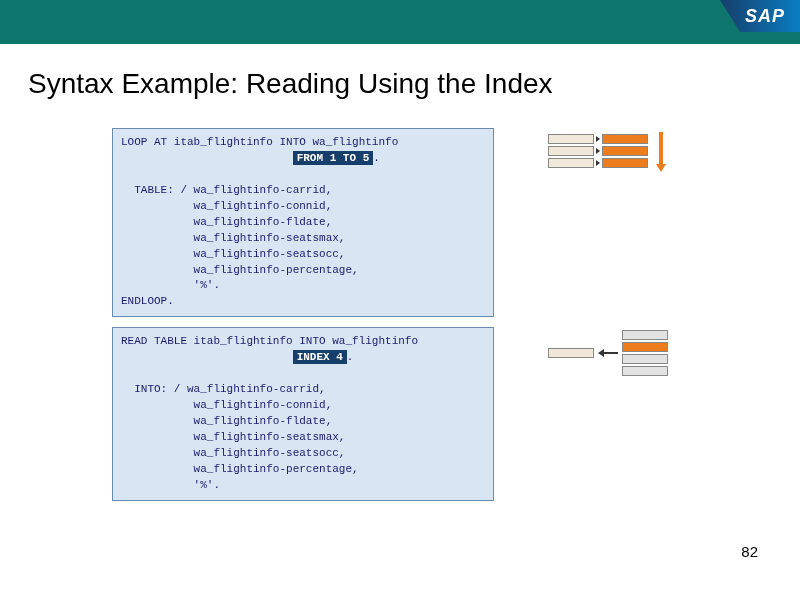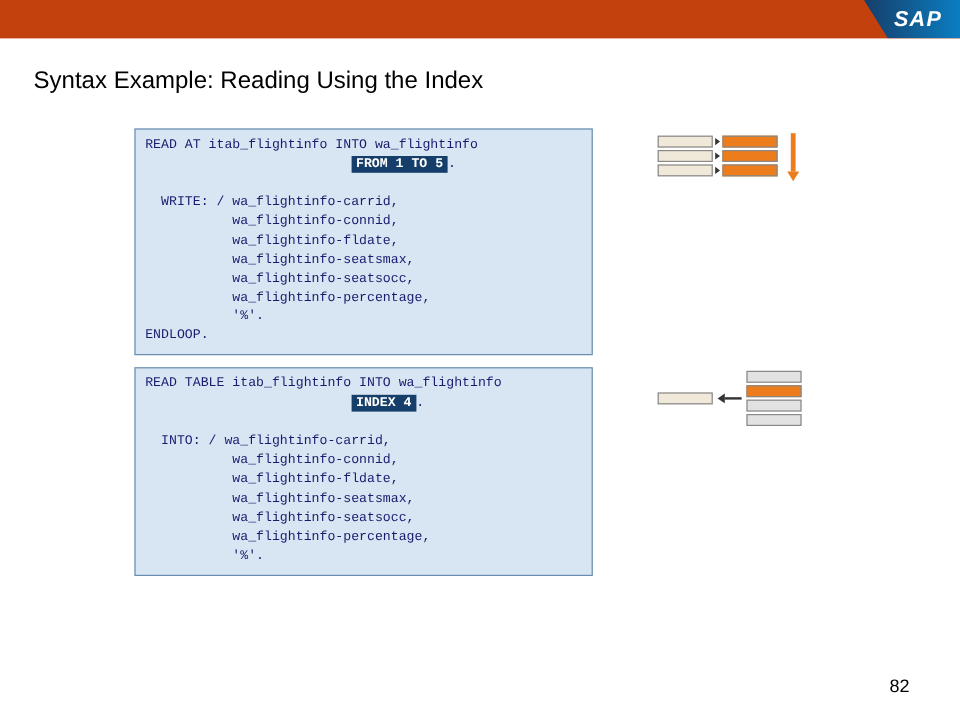--- a/index.html
+++ b/index.html
@@ -6,22 +6,22 @@
   body {
     width: 800px;
     height: 600px;
     background: #ffffff;
     font-family: Arial, sans-serif;
     position: relative;
     overflow: hidden;
   }
   .header-bar {
     width: 100%;
-    height: 32px;
-    background: #c2410c;
+    height: 44px;
+    background: #0f766e;
     position: relative;
     text-align: right;
   }
   .sap-logo {
     position: absolute;
     right: 0;
     top: 0;
     width: 80px;
     height: 32px;
     background: linear-gradient(to right, #163e6a 0%, #0a7ec2 100%);
@@ -32,21 +32,21 @@
     padding-left: 10px;
   }
   .sap-logo-text {
     color: #fff;
     font-weight: 900;
     font-size: 18px;
     font-style: italic;
     letter-spacing: 1px;
   }
   .title {
-    font-size: 20px;
+    font-size: 28px;
     font-weight: normal;
     color: #000;
     margin: 24px 0 28px 28px;
   }
   .content {
     position: relative;
     padding-left: 112px;
   }
   .code-box {
     width: 382px;
@@ -158,42 +158,42 @@
     background: #333;
   }
   .d2-table {
     display: flex;
     flex-direction: column;
     gap: 2px;
   }
   .page-number {
     position: absolute;
     right: 42px;
-    bottom: 19px;
+    bottom: 40px;
     font-size: 15px;
     color: #000;
   }
 </style>
 </head>
 <body>
 
 <div class="header-bar">
   <div class="sap-logo">
     <span class="sap-logo-text">SAP</span>
   </div>
 </div>
 
 <h1 class="title">Syntax Example: Reading Using the Index</h1>
 
 <div class="content">
 
-  <div class="code-box first"><span>READ AT itab_flightinfo INTO wa_flightinfo</span>
+  <div class="code-box first"><span>LOOP AT itab_flightinfo INTO wa_flightinfo</span>
                           <span class="highlight">FROM 1 TO 5</span><span>.</span>
 
-<span>  WRITE: / wa_flightinfo-carrid,
+<span>  TABLE: / wa_flightinfo-carrid,
            wa_flightinfo-connid,
            wa_flightinfo-fldate,
            wa_flightinfo-seatsmax,
            wa_flightinfo-seatsocc,
            wa_flightinfo-percentage,
            '%'.
 ENDLOOP.</span></div>
 
   <div class="code-box"><span>READ TABLE itab_flightinfo INTO wa_flightinfo</span>
                           <span class="highlight">INDEX 4</span><span>.</span>

